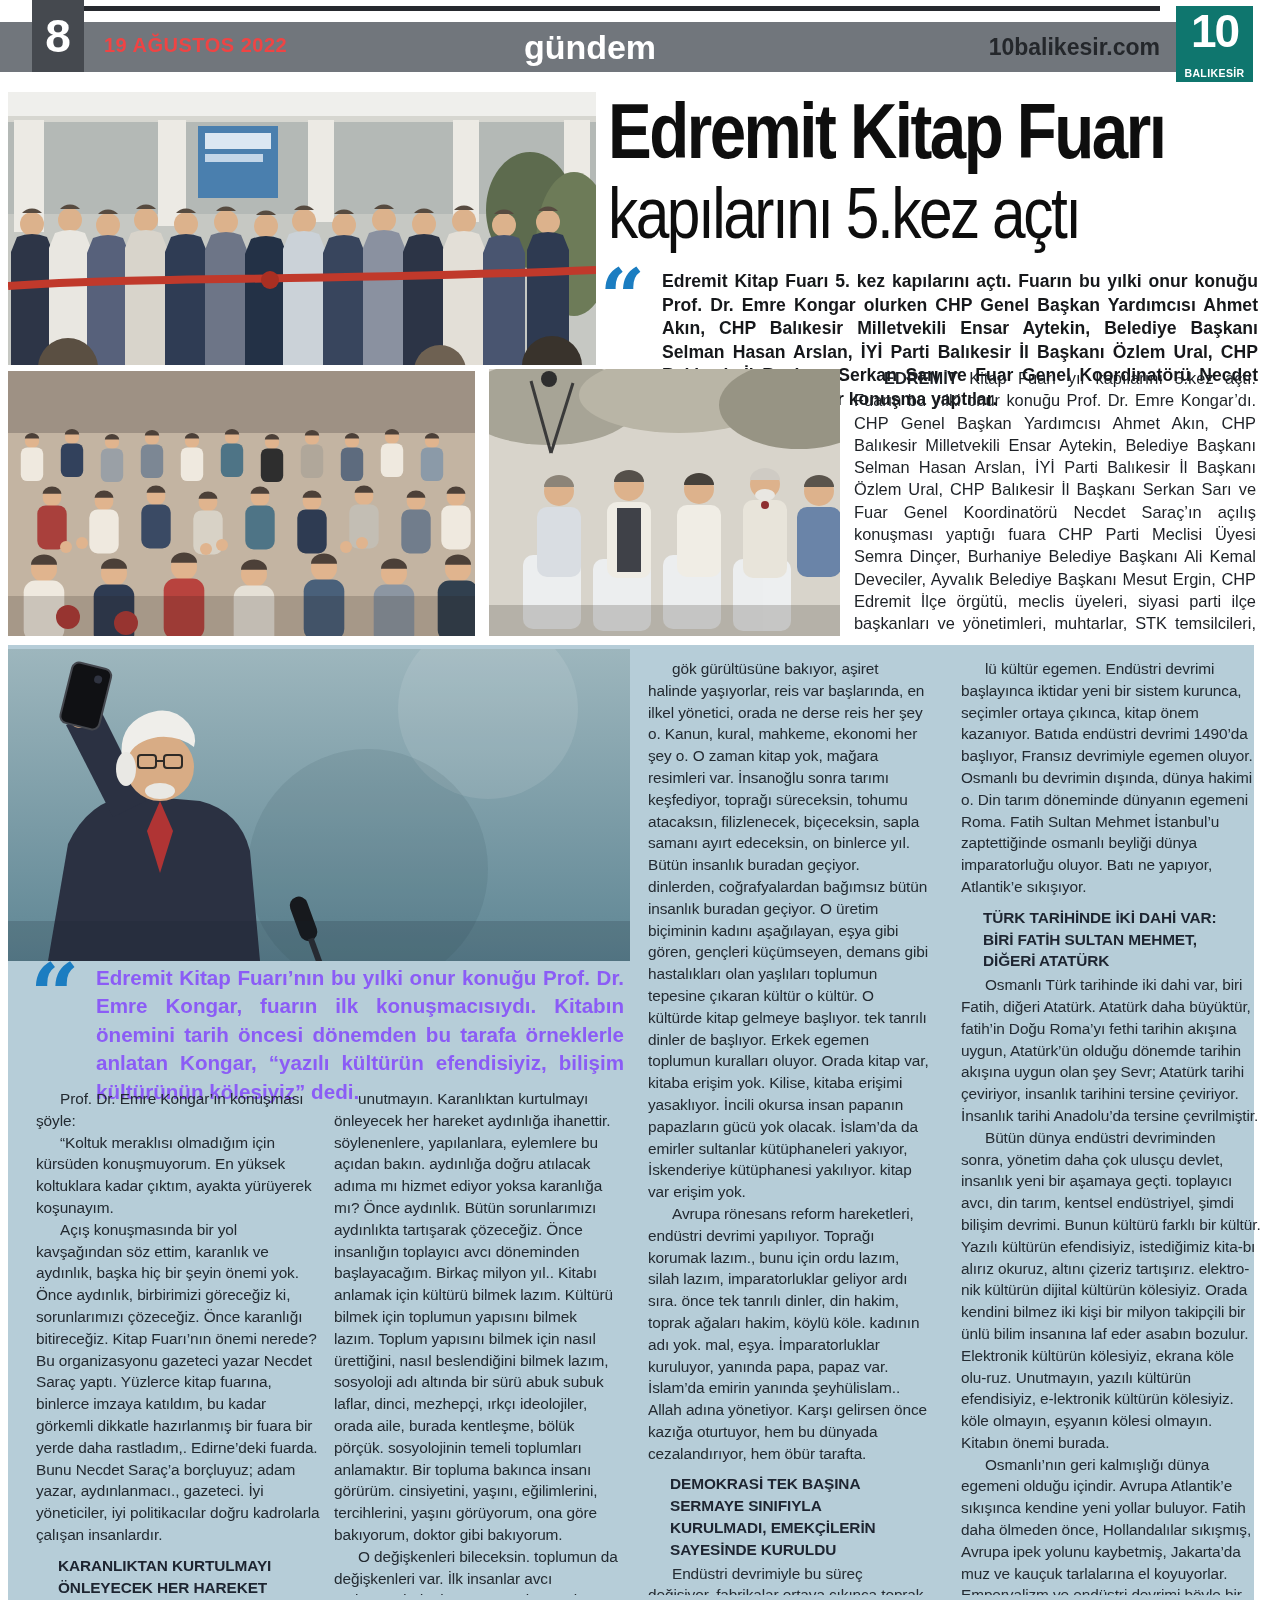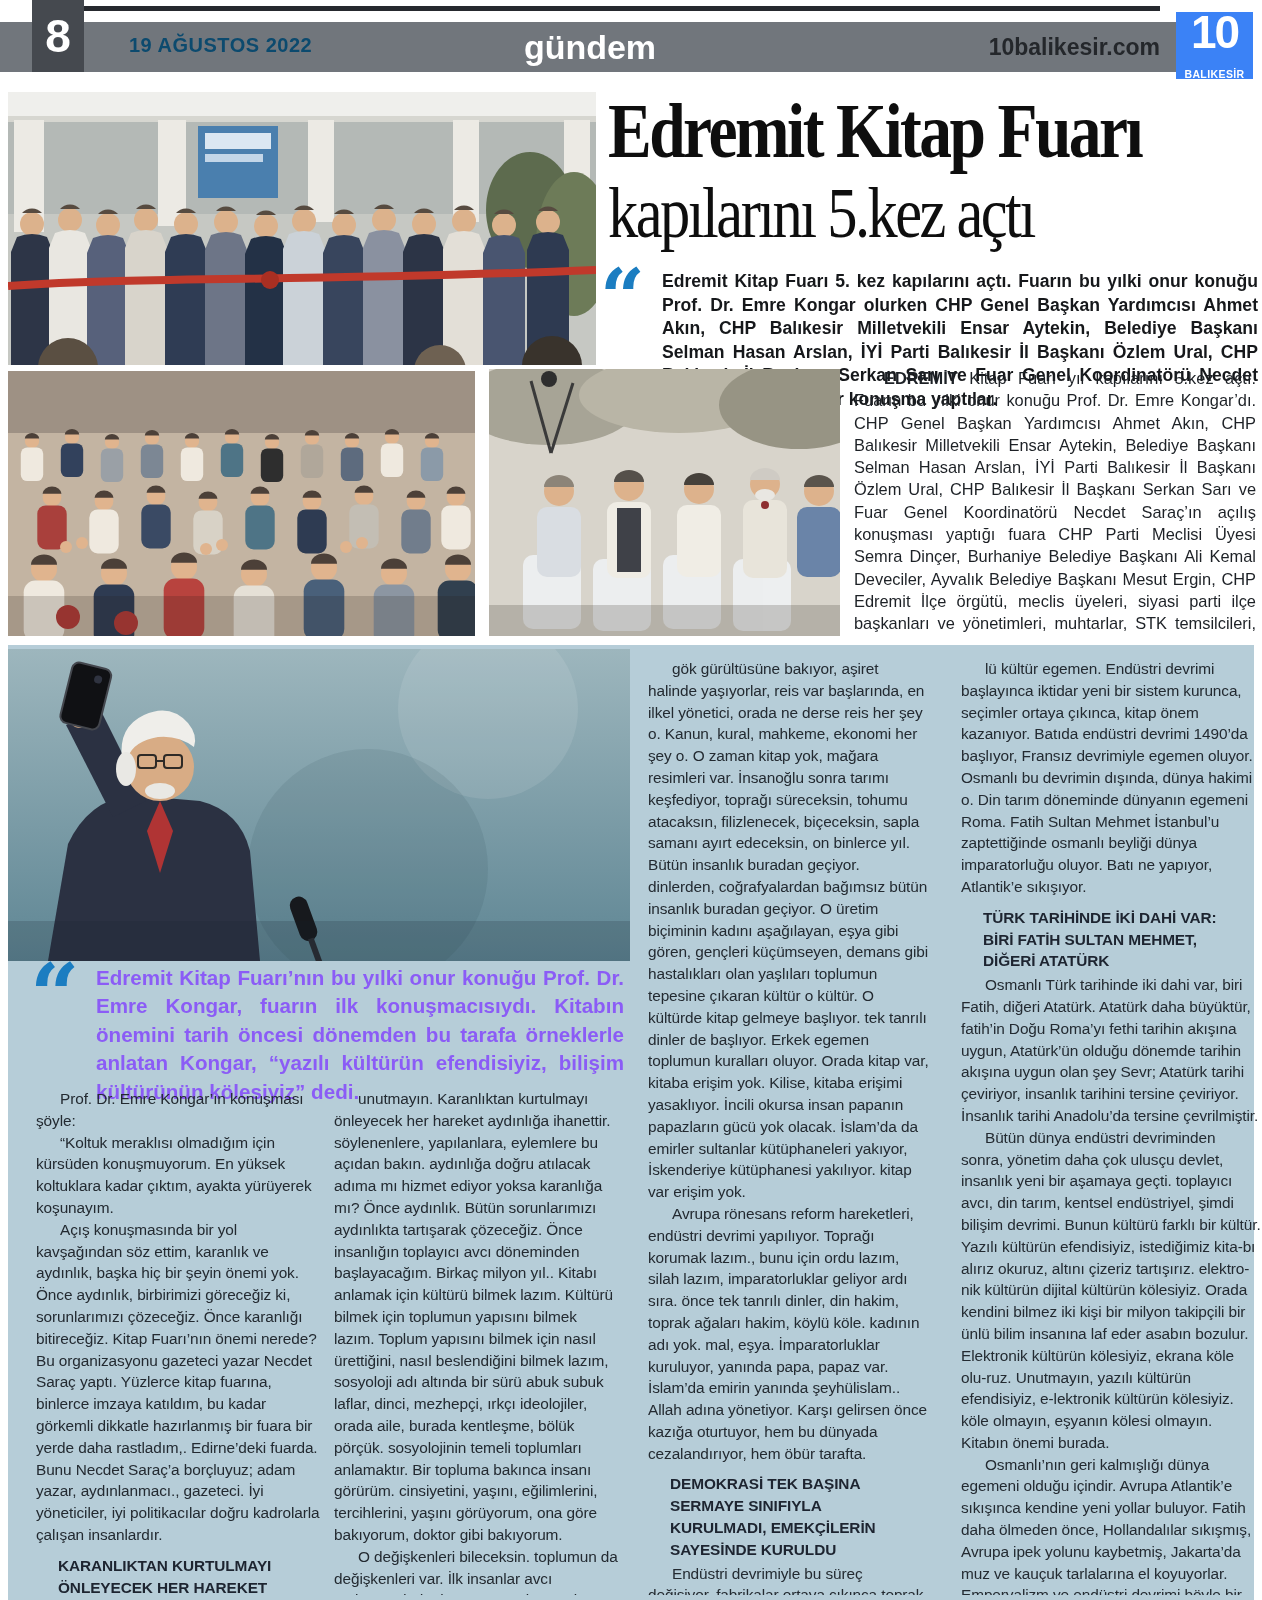--- a/index.html
+++ b/index.html
@@ -6,40 +6,40 @@
   html,body { width:1262px; height:1600px; }
   body { background:#fff; font-family:"Liberation Sans",sans-serif; position:relative; overflow:hidden; color:#20252a; }
   .abs { position:absolute; }
 
   
   .top-rule { left:32px; top:6px; width:1128px; height:5px; background:#26292e; }
   .header-bar { left:0; top:22px; width:1252px; height:50px; background:#71767c; }
   .pageno-box { left:32px; top:0; width:52px; height:72px; background:#45494f; color:#fff;
     font-size:46px; font-weight:bold; display:flex; align-items:center; justify-content:center; }
   .issue-date { left:104px; top:22px; height:47px; display:flex; align-items:center;
-    color:#0c4a6e; font-weight:bold; font-size:20px; letter-spacing:.5px;margin-left:25px; }
+    color:#ef4444; font-weight:bold; font-size:20px; letter-spacing:.5px; }
   .section-title { left:0; top:22px; width:1180px; height:50px; display:flex; align-items:center;
     justify-content:center; color:#fff; font-weight:bold; font-size:34px; }
   .website { left:960px; top:22px; width:200px; height:50px; display:flex; align-items:center;
     justify-content:flex-end; color:#24272b; font-weight:bold; font-size:23px; }
-  .logo-box { left:1176px; top:12px; width:77px; height:67px; background:#3b82f6; color:#fff;
+  .logo-box { left:1176px; top:6px; width:77px; height:76px; background:#0f766e; color:#fff;
     display:flex; flex-direction:column; align-items:center; justify-content:center; }
   .logo-number { font-size:46px; font-weight:bold; line-height:42px; letter-spacing:-2px; }
   .logo-city { font-size:10.5px; font-weight:bold; letter-spacing:.4px; margin-top:15px; }
 
   
   .photo { position:absolute; overflow:hidden; }
   .photo svg { width:100%; height:100%; display:block; }
   .photo1 { left:8px;   top:92px;  width:588px; height:273px; }
   .photo2 { left:8px;   top:371px; width:467px; height:265px; }
   .photo3 { left:489px; top:369px; width:351px; height:267px; }
   .photo4 { left:8px;   top:649px; width:622px; height:312px; }
 
   
-  .headline1 { left:608px; top:90px; width:650px; color:#0e0e0e;font-family:Liberation Serif, serif; }
+  .headline1 { left:608px; top:90px; width:650px; color:#0e0e0e; }
   .headline1 .l1, .headline1 .l2 { display:block; transform:scaleX(.84); transform-origin:0 50%; white-space:nowrap; }
   .headline1 .l1 { font-size:78px; font-weight:bold; letter-spacing:-3px; line-height:82px; }
   .headline1 .l2 { font-size:72px; font-weight:400; letter-spacing:-3px; line-height:78px; margin-top:2px; }
   .pullquote { display:flex; gap:10px; }
   .quote1 { left:600px; top:270px; width:658px; }
   .qglyph { font-family:"DejaVu Serif",serif; color:#1b7dc1; font-weight:bold; flex:none; }
   .quote1 .qglyph { font-size:78px; line-height:56px; width:52px; }
   .quote1 .qt { font-size:17.6px; font-weight:bold; line-height:23.6px; text-align:justify; color:#16181b; }
   .body1 { left:854px; top:367px; width:402px; height:270px; overflow:hidden;
     font-size:16.4px; line-height:22.3px; text-align:justify; color:#1d2126; }

